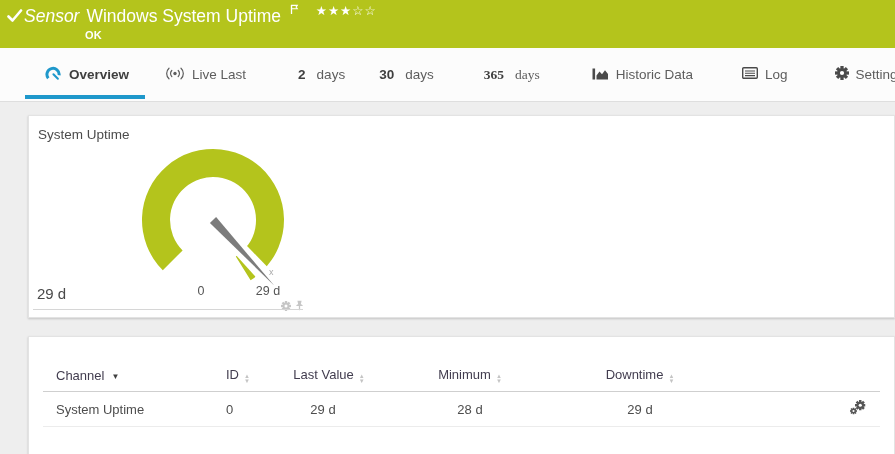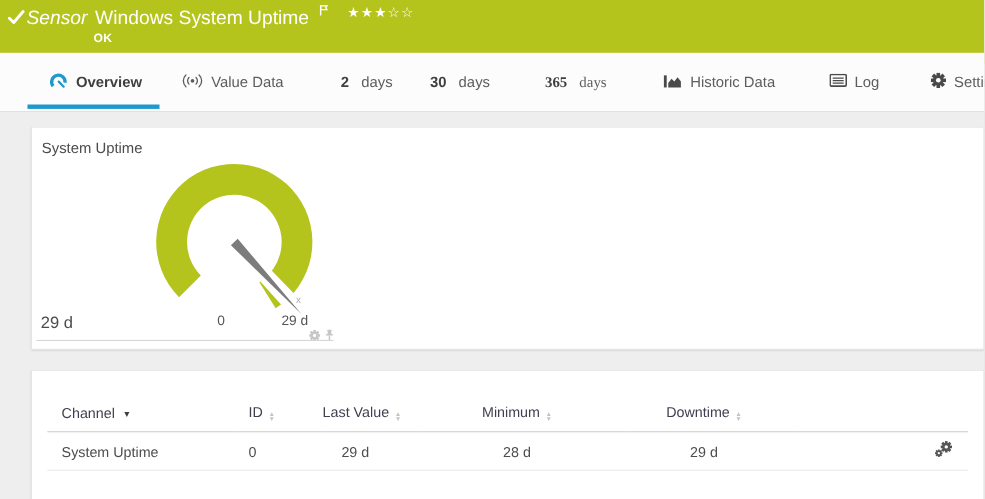--- a/index.html
+++ b/index.html
@@ -112,21 +112,21 @@
     <div class="tab tab-livedata">
       <span>
         <svg width="20" height="13" viewBox="0 0 20 13">
             <circle cx="10" cy="6.5" r="1.7" fill="#5d5d5d"></circle>
             <path d="M6.8 3.5 a4.2 4.2 0 0 0 0 6" fill="none" stroke="#5d5d5d" stroke-width="1.2" stroke-linecap="round"></path>
             <path d="M4 1.2 a7.2 7.2 0 0 0 0 10.6" fill="none" stroke="#5d5d5d" stroke-width="1.2" stroke-linecap="round"></path>
             <path d="M13.2 3.5 a4.2 4.2 0 0 1 0 6" fill="none" stroke="#5d5d5d" stroke-width="1.2" stroke-linecap="round"></path>
             <path d="M16 1.2 a7.2 7.2 0 0 1 0 10.6" fill="none" stroke="#5d5d5d" stroke-width="1.2" stroke-linecap="round"></path>
           </svg>
       </span>
-      <span>Value Data</span>
+      <span>Live Last</span>
     </div>
     <div class="tab tab-2days">
       <span class="num">2</span>
         <span>days</span>
     </div>
     <div class="tab tab-30days">
       <span class="num">30</span>
         <span>days</span>
     </div>
     <div class="tab tab-365days">

